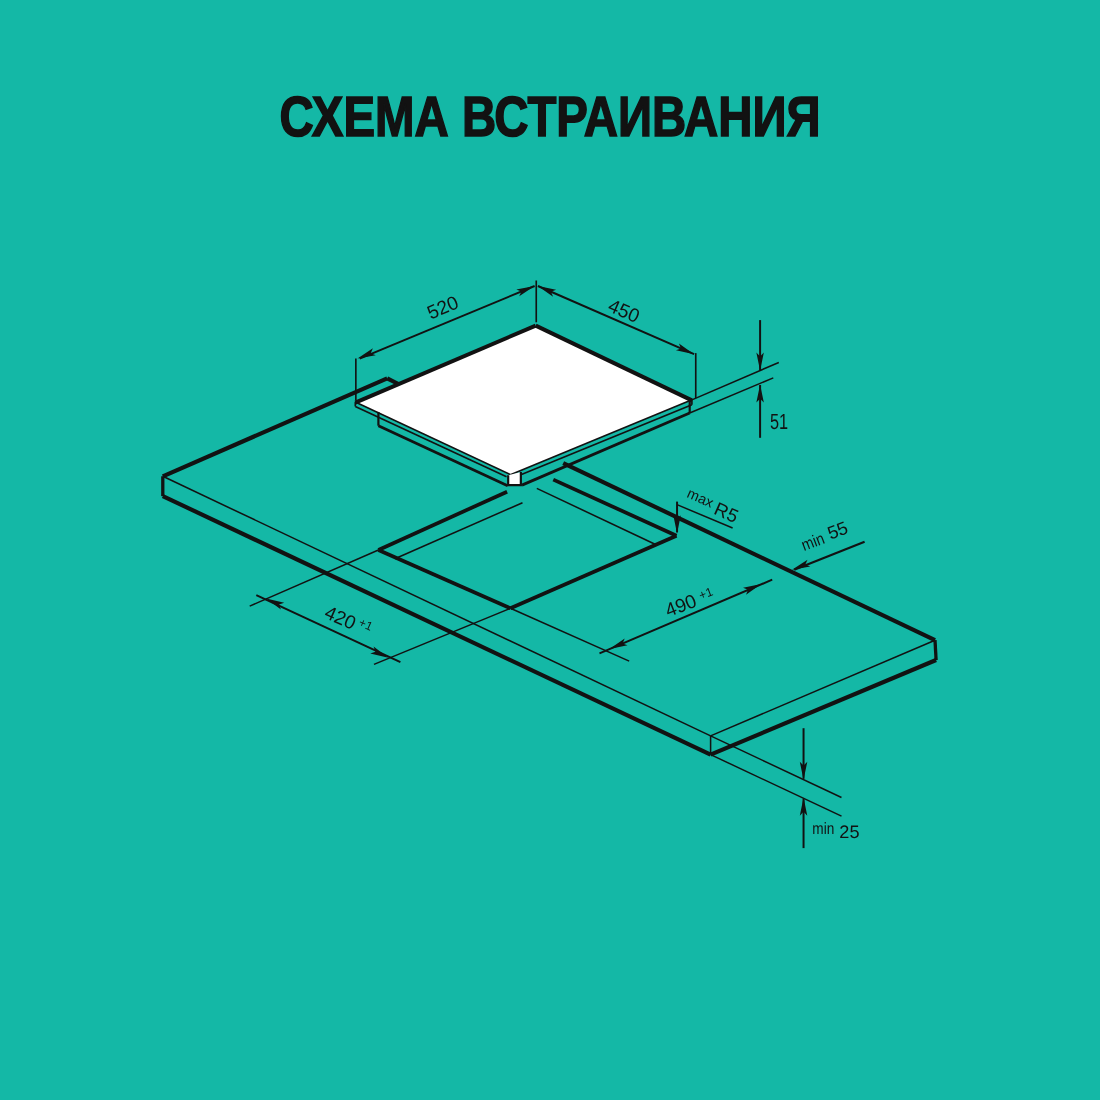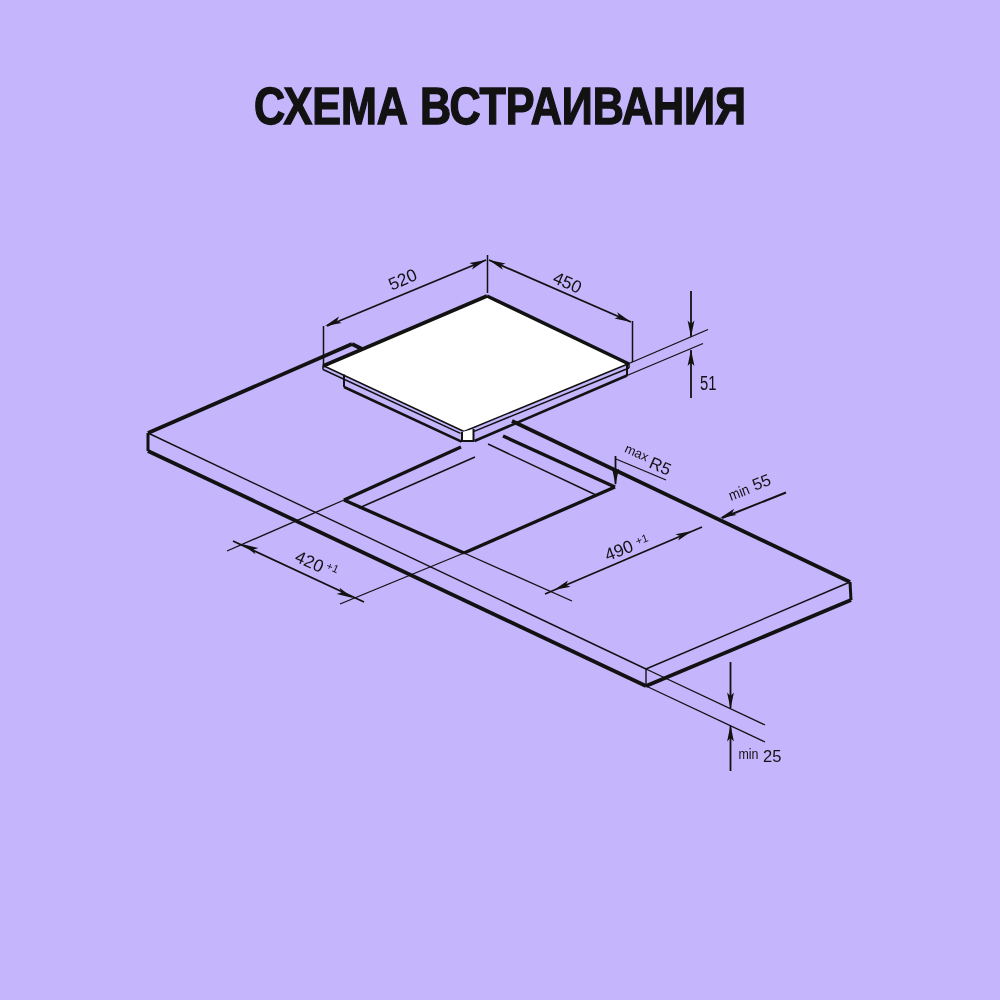--- a/index.html
+++ b/index.html
@@ -1,16 +1,16 @@
 <!DOCTYPE html>
 <html><head>
 <meta charset="utf-8">
 <style>
   html,body{margin:0;padding:0;background:#ffffff;}
-  .page{width:1000px;height:1000px;position:relative;background:#c4b5fd;
+  .page{width:1000px;height:1000px;position:relative;background:#14b8a6;
         font-family:"Liberation Sans", sans-serif;}
   svg{position:absolute;left:0;top:0;}
   text{fill:#121212;}
 </style>
 </head>
 <body>
 <div class="page">
 <svg width="1000" height="1000" viewBox="0 0 1000 1000">
 
   <text x="500" y="124" text-anchor="middle" font-size="51.5" font-weight="bold" textLength="492" lengthAdjust="spacingAndGlyphs" stroke="#121212" stroke-width="1.4">СХЕМА ВСТРАИВАНИЯ</text>

